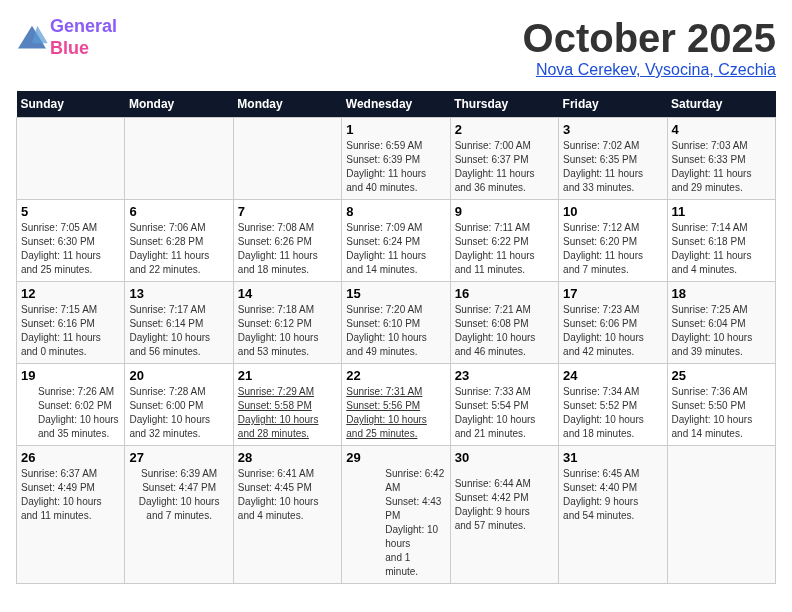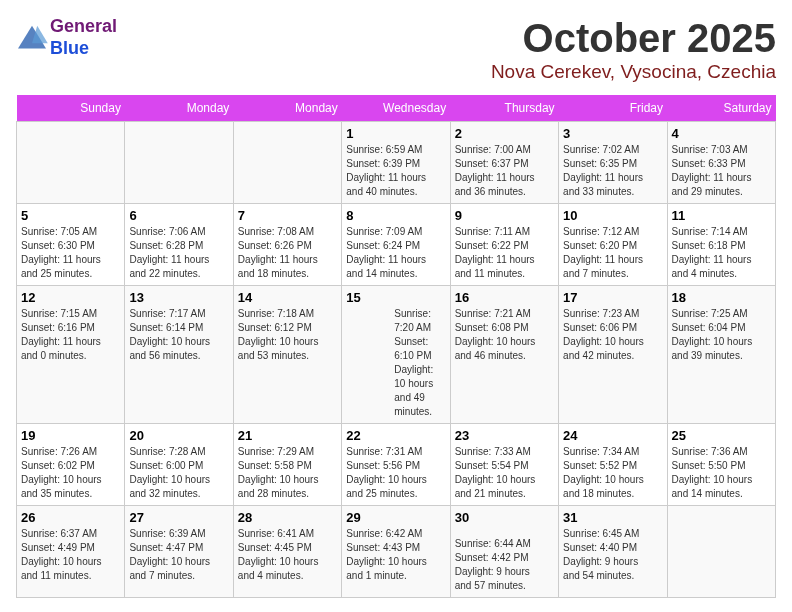--- a/index.html
+++ b/index.html
@@ -20,52 +20,53 @@
       display: flex;
       align-items: center;
     }
     .logo-text {
       font-size: 18px;
       font-weight: bold;
       color: #333;
       line-height: 1.2;
     }
     .logo-text span {
-      color: #701a75;
+      color: #8b5cf6;
     }
     .logo-icon {
       width: 32px;
       height: 28px;
       margin-right: 2px;
       position: relative;
     }
     .title-block {
       text-align: right;
     }
     .month-title {
       font-size: 40px;
       font-weight: bold;
       color: #333;
     }
     .location {
-      font-size: 19px;
-      color: #7f1d1d;
+      font-size: 16px;
+      color: #1d4ed8;
+      text-decoration: underline;
     }
     table {
       width: 100%;
       border-collapse: collapse;
       font-size: 11px;
     }
     thead tr th {
-      background-color: #d946ef;
+      background-color: #0f172a;
       color: #fff;
       padding: 6px 4px;
-      text-align: right;
+      text-align: left;
       font-size: 12px;
-      font-weight: normal;
+      font-weight: bold;
     }
     tbody tr td {
       border: 1px solid #ccc;
       vertical-align: top;
       padding: 4px;
       min-height: 80px;
       width: 14.28%;
     }
     .day-num {
       font-size: 13px;
@@ -92,21 +93,21 @@
 <body>
 
 <div class="header">
   <div class="logo">
     <svg class="logo-icon" width="36" height="32" viewBox="0 0 36 32">
       <polygon points="18,2 34,28 2,28" fill="#3a6cb5" opacity="0.85"></polygon>
       <polygon points="24,2 36,22 18,22" fill="#5a9ad5" opacity="0.7"></polygon>
     </svg>
     <div class="logo-text">
       <span>General</span><br>
-      <span style="color:#1d4ed8">Blue</span>
+      <span style="color:#ec4899">Blue</span>
     </div>
   </div>
   <div class="title-block">
     <div class="month-title">October 2025</div>
     <div class="location">Nova Cerekev, Vysocina, Czechia</div>
   </div>
 </div>
 
 <table>
   <thead>
@@ -222,21 +223,21 @@
         </td>
         <td>
           <span class="day-num">14</span>
           <div class="cell-info" style="white-space: pre-line;">Sunrise: 7:18 AM
 Sunset: 6:12 PM
 Daylight: 10 hours
 and 53 minutes.</div>
         </td>
         <td>
           <span class="day-num">15</span>
-          <div class="cell-info" style="white-space: pre-line; margin-left: 48px;">Sunrise: 7:20 AM
+          <div class="cell-info" style="white-space: pre-line;">Sunrise: 7:20 AM
 Sunset: 6:10 PM
 Daylight: 10 hours
 and 49 minutes.</div>
         </td>
         <td>
           <span class="day-num">16</span>
           <div class="cell-info" style="white-space: pre-line;">Sunrise: 7:21 AM
 Sunset: 6:08 PM
 Daylight: 10 hours
 and 46 minutes.</div>
@@ -252,42 +253,42 @@
           <span class="day-num">18</span>
           <div class="cell-info" style="white-space: pre-line;">Sunrise: 7:25 AM
 Sunset: 6:04 PM
 Daylight: 10 hours
 and 39 minutes.</div>
         </td>
       </tr>
       <tr>
         <td>
           <span class="day-num">19</span>
-          <div class="cell-info" style="white-space: pre-line;">Sunrise: 7:26 AM
+          <div class="cell-info" style="white-space: pre-line; margin-left: 17px;">Sunrise: 7:26 AM
 Sunset: 6:02 PM
 Daylight: 10 hours
 and 35 minutes.</div>
         </td>
         <td>
           <span class="day-num">20</span>
           <div class="cell-info" style="white-space: pre-line;">Sunrise: 7:28 AM
 Sunset: 6:00 PM
 Daylight: 10 hours
 and 32 minutes.</div>
         </td>
         <td>
           <span class="day-num">21</span>
-          <div class="cell-info" style="white-space: pre-line;">Sunrise: 7:29 AM
+          <div class="cell-info" style="white-space: pre-line; text-decoration: underline;">Sunrise: 7:29 AM
 Sunset: 5:58 PM
 Daylight: 10 hours
 and 28 minutes.</div>
         </td>
         <td>
           <span class="day-num">22</span>
-          <div class="cell-info" style="white-space: pre-line;">Sunrise: 7:31 AM
+          <div class="cell-info" style="white-space: pre-line; text-decoration: underline;">Sunrise: 7:31 AM
 Sunset: 5:56 PM
 Daylight: 10 hours
 and 25 minutes.</div>
         </td>
         <td>
           <span class="day-num">23</span>
           <div class="cell-info" style="white-space: pre-line;">Sunrise: 7:33 AM
 Sunset: 5:54 PM
 Daylight: 10 hours
 and 21 minutes.</div>
@@ -310,35 +311,35 @@
       <tr>
         <td>
           <span class="day-num">26</span>
           <div class="cell-info" style="white-space: pre-line;">Sunrise: 6:37 AM
 Sunset: 4:49 PM
 Daylight: 10 hours
 and 11 minutes.</div>
         </td>
         <td>
           <span class="day-num">27</span>
-          <div class="cell-info" style="white-space: pre-line;">Sunrise: 6:39 AM
+          <div class="cell-info" style="white-space: pre-line; text-align: center;">Sunrise: 6:39 AM
 Sunset: 4:47 PM
 Daylight: 10 hours
 and 7 minutes.</div>
         </td>
         <td>
           <span class="day-num">28</span>
           <div class="cell-info" style="white-space: pre-line;">Sunrise: 6:41 AM
 Sunset: 4:45 PM
 Daylight: 10 hours
 and 4 minutes.</div>
         </td>
         <td>
           <span class="day-num">29</span>
-          <div class="cell-info" style="white-space: pre-line;">Sunrise: 6:42 AM
+          <div class="cell-info" style="white-space: pre-line; margin-left: 39px;">Sunrise: 6:42 AM
 Sunset: 4:43 PM
 Daylight: 10 hours
 and 1 minute.</div>
         </td>
         <td>
           <span class="day-num">30</span>
           <div class="cell-info" style="white-space: pre-line; margin-top: 12px;">Sunrise: 6:44 AM
 Sunset: 4:42 PM
 Daylight: 9 hours
 and 57 minutes.</div>

